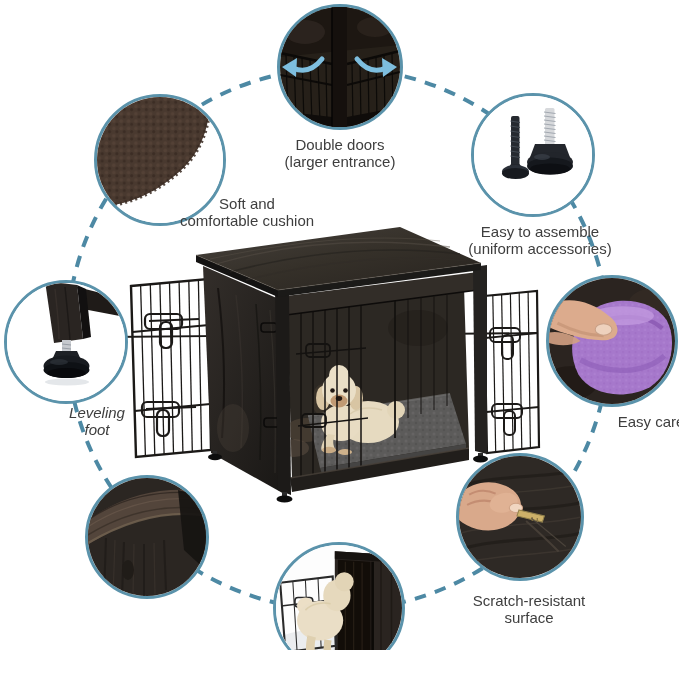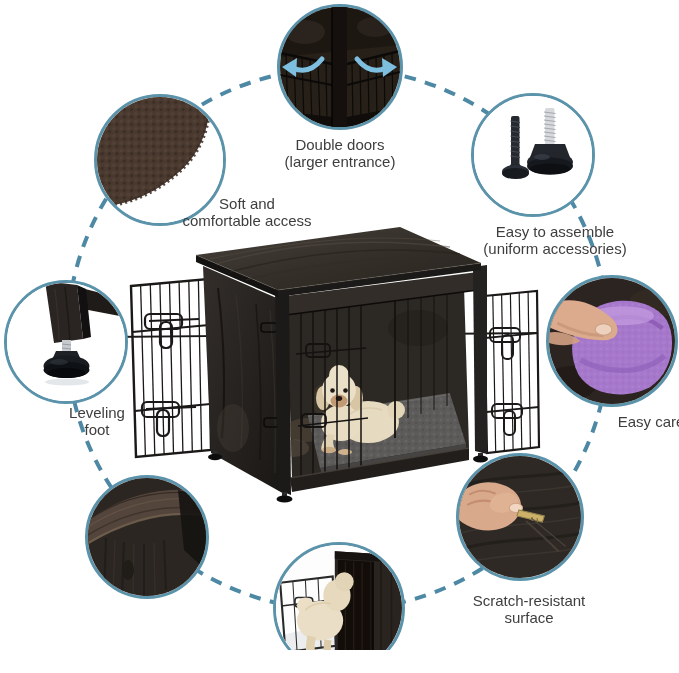--- a/index.html
+++ b/index.html
@@ -219,21 +219,21 @@
             <circle cx="5" cy="5" r="1.5" fill="#31231c"></circle>
         </pattern>
       </defs>
       <rect width="120" height="120" fill="#fff"></rect>
       <path d="M-8,104 C18,106 48,96 70,78 C92,62 106,40 108,4 L-8,-8 Z" fill="#49392f"></path>
       <path d="M-8,104 C18,106 48,96 70,78 C92,62 106,40 108,4 L-8,-8 Z" fill="url(#flz)" opacity="0.55"></path>
       <path d="M-8,104 C18,106 48,96 70,78 C92,62 106,40 108,4" stroke="#3a2b23" stroke-width="3.5" stroke-dasharray="2 3" fill="none" opacity="0.85"></path>
     </svg>
   </div>
   <div class="label" style="left:247px;top:196px;">Soft and
-comfortable access</div>
+comfortable cushion</div>
 
   <div class="callout" style="left:471px;top:93px;width:124px;height:124px;">
     <svg viewBox="0 0 118 118">
       <rect width="118" height="118" fill="#fff"></rect>
       <g>
         <rect x="37" y="20" width="8.5" height="50" rx="2" fill="#262a30"></rect>
         <g stroke="#434a53" stroke-width="1.2">
           <line x1="36.5" y1="25" x2="46" y2="26.5"></line>
             <line x1="36.5" y1="30" x2="46" y2="31.5"></line>
           <line x1="36.5" y1="35" x2="46" y2="36.5"></line>
@@ -260,21 +260,21 @@
             <line x1="70" y1="44" x2="81.5" y2="45.5"></line>
         </g>
         <polygon points="61,48 91,48 97,64 55,64" fill="#23262c"></polygon>
         <ellipse cx="76" cy="66" rx="23" ry="10" fill="#22252b"></ellipse>
         <ellipse cx="76" cy="70" rx="23" ry="8.5" fill="#15181d"></ellipse>
         <ellipse cx="76" cy="73" rx="20" ry="5.5" fill="#0d0f13"></ellipse>
         <ellipse cx="68" cy="61" rx="8" ry="3" fill="#3a404a" opacity="0.7"></ellipse>
       </g>
     </svg>
   </div>
-  <div class="label" style="left:540px;top:224px;margin-left:15px;">Easy to assemble
+  <div class="label" style="left:540px;top:224px;">Easy to assemble
 (uniform accessories)</div>
 
   <div class="callout" style="left:4px;top:280px;width:124px;height:124px;">
     <svg viewBox="0 0 118 118">
       <rect width="118" height="118" fill="#fff"></rect>
       <polygon points="70,4 118,16 118,34 76,26" fill="#1f1b18"></polygon>
       <polygon points="38,-2 70,2 76,56 47,60" fill="#2a2522"></polygon>
       <polygon points="70,2 79,6 84,54 76,56" fill="#121010"></polygon>
       <path d="M48,6 C50,24 52,42 52,56" stroke="#3d3631" stroke-width="1.4" fill="none" opacity="0.6"></path>
       <path d="M58,4 C60,24 62,42 63,57" stroke="#171412" stroke-width="1.4" fill="none" opacity="0.7"></path>
@@ -282,21 +282,21 @@
       <line x1="55" y1="61" x2="64" y2="62" stroke="#989ea6" stroke-width="1"></line>
       <line x1="55" y1="65" x2="64" y2="66" stroke="#989ea6" stroke-width="1"></line>
       <polygon points="49,68 70,68 75,79 44,79" fill="#1e2126"></polygon>
       <ellipse cx="59.5" cy="83" rx="23" ry="10.5" fill="#181b20"></ellipse>
       <ellipse cx="59.5" cy="87" rx="23" ry="8" fill="#0e1115"></ellipse>
       <ellipse cx="59.5" cy="90" rx="19" ry="5" fill="#08090c"></ellipse>
       <ellipse cx="52" cy="79" rx="9" ry="3" fill="#2e333b" opacity="0.7"></ellipse>
       <ellipse cx="60" cy="99" rx="22" ry="3.5" fill="#e4e7ea"></ellipse>
     </svg>
   </div>
-  <div class="label" style="left:97px;top:405px;">Leveling
+  <div class="label" style="left:97px;top:405px;font-style:italic;">Leveling
 foot</div>
 
   <div class="callout" style="left:546px;top:275px;width:132px;height:132px;">
     <svg viewBox="0 0 120 120">
       <defs>
         <pattern id="twl" width="6" height="6" patternUnits="userSpaceOnUse">
           <circle cx="1.5" cy="1.5" r="1.1" fill="#b78cd8"></circle>
             <circle cx="4.5" cy="4.5" r="1" fill="#9citizens" opacity="0"></circle>
           <circle cx="4.5" cy="4.5" r="1" fill="#9965bd"></circle>
         </pattern>

